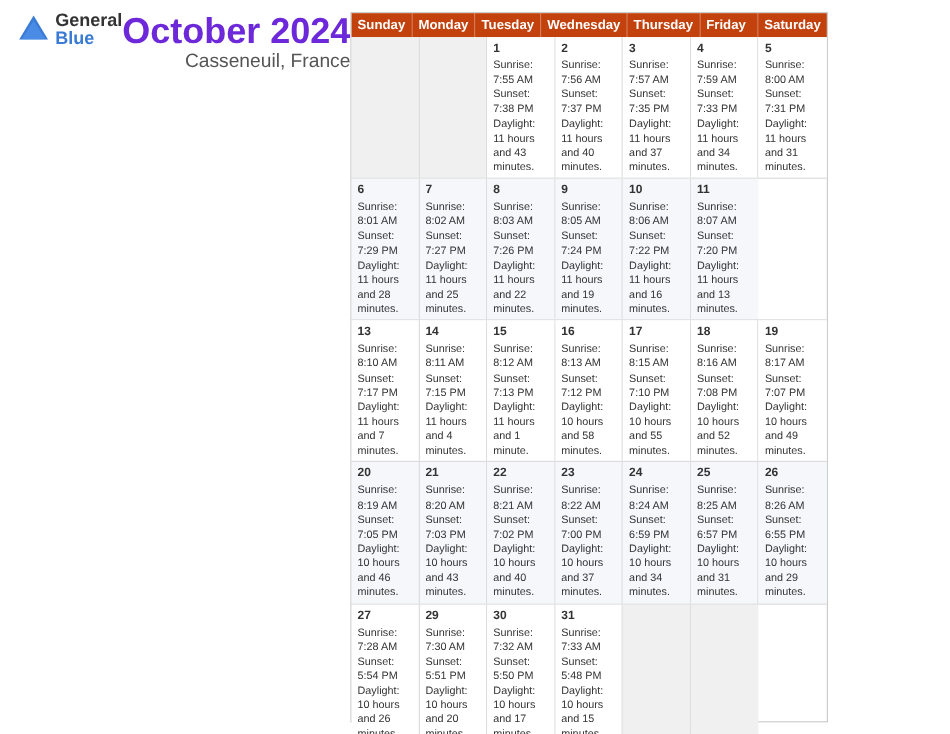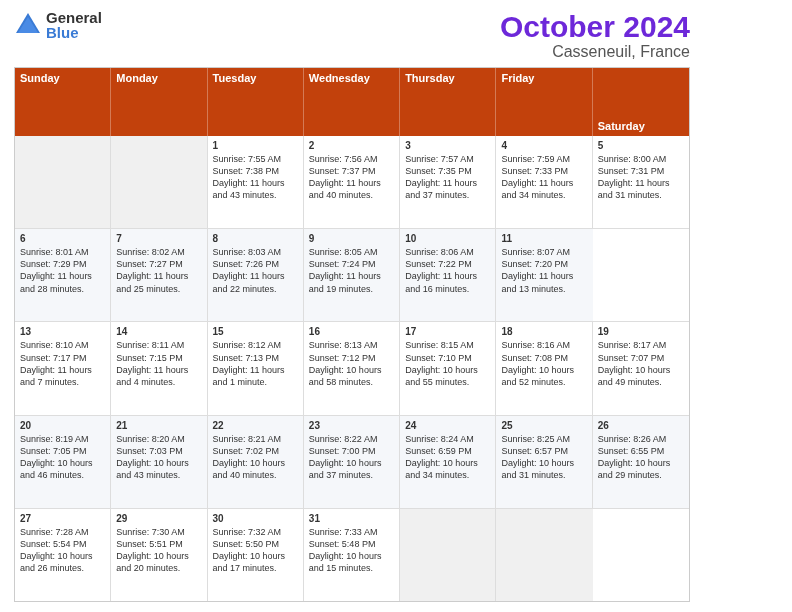--- a/index.html
+++ b/index.html
@@ -8,21 +8,21 @@
       background: #fff;
       width: 792px;
       height: 612px;
       overflow: hidden;
     }
     .page {
       width: 700px;
       height: 612px;
       padding: 10px 10px 10px 14px;
       display: flex;
-      flex-direction: column;
+      flex-direction: row;
     }
     .header {
       display: flex;
       justify-content: space-between;
       align-items: flex-start;
       margin-bottom: 6px;
     }
     .logo {
       display: flex;
       align-items: center;
@@ -72,21 +72,21 @@
       background: #c2410c;
     }
     .cal-header-cell {
       color: #fff;
       font-size: 11px;
       font-weight: bold;
       padding: 4px 5px;
       text-align: left;
       border-right: 1px solid rgba(255,255,255,0.3);
     }
-    .cal-header-cell:last-child { border-right: none; margin-top: 48px; }
+    .cal-header-cell:last-child { border-right: none; }
     .cal-body {
       flex: 1;
       display: flex;
       flex-direction: column;
     }
     .cal-row {
       display: grid;
       grid-template-columns: repeat(7, 1fr);
       flex: 1;
       border-top: 1px solid #ddd;

